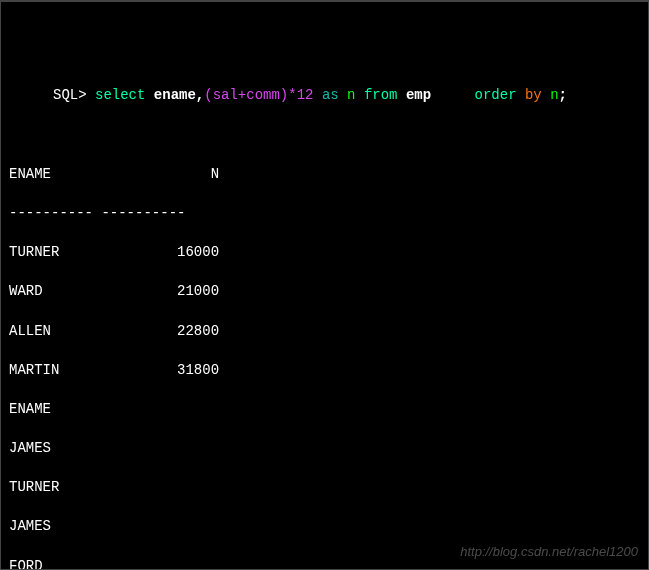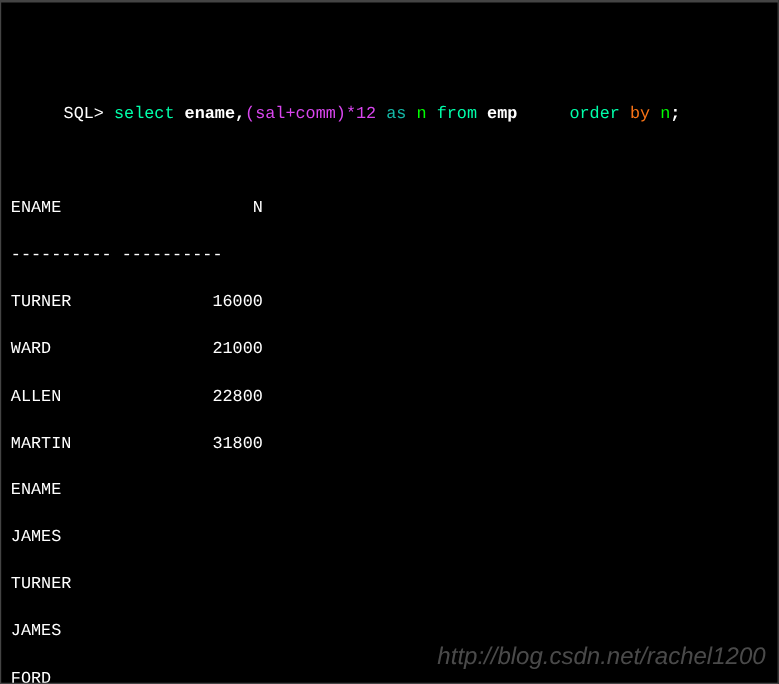--- a/index.html
+++ b/index.html
@@ -34,21 +34,21 @@
     .plain { color: #fff; font-weight: bold; }
     .header-row { color: #fff; }
     .sep-row { color: #fff; }
     .watermark {
       position: absolute;
       right: 10px;
       bottom: 8px;
       color: #888;
       opacity: 0.55;
       font-family: Arial, sans-serif;
-      font-size: 20px;
+      font-size: 13px;
       font-style: italic;
       white-space: pre;
       pointer-events: none;
     }
   </style>
 </head>
 <body>
 
 
 

